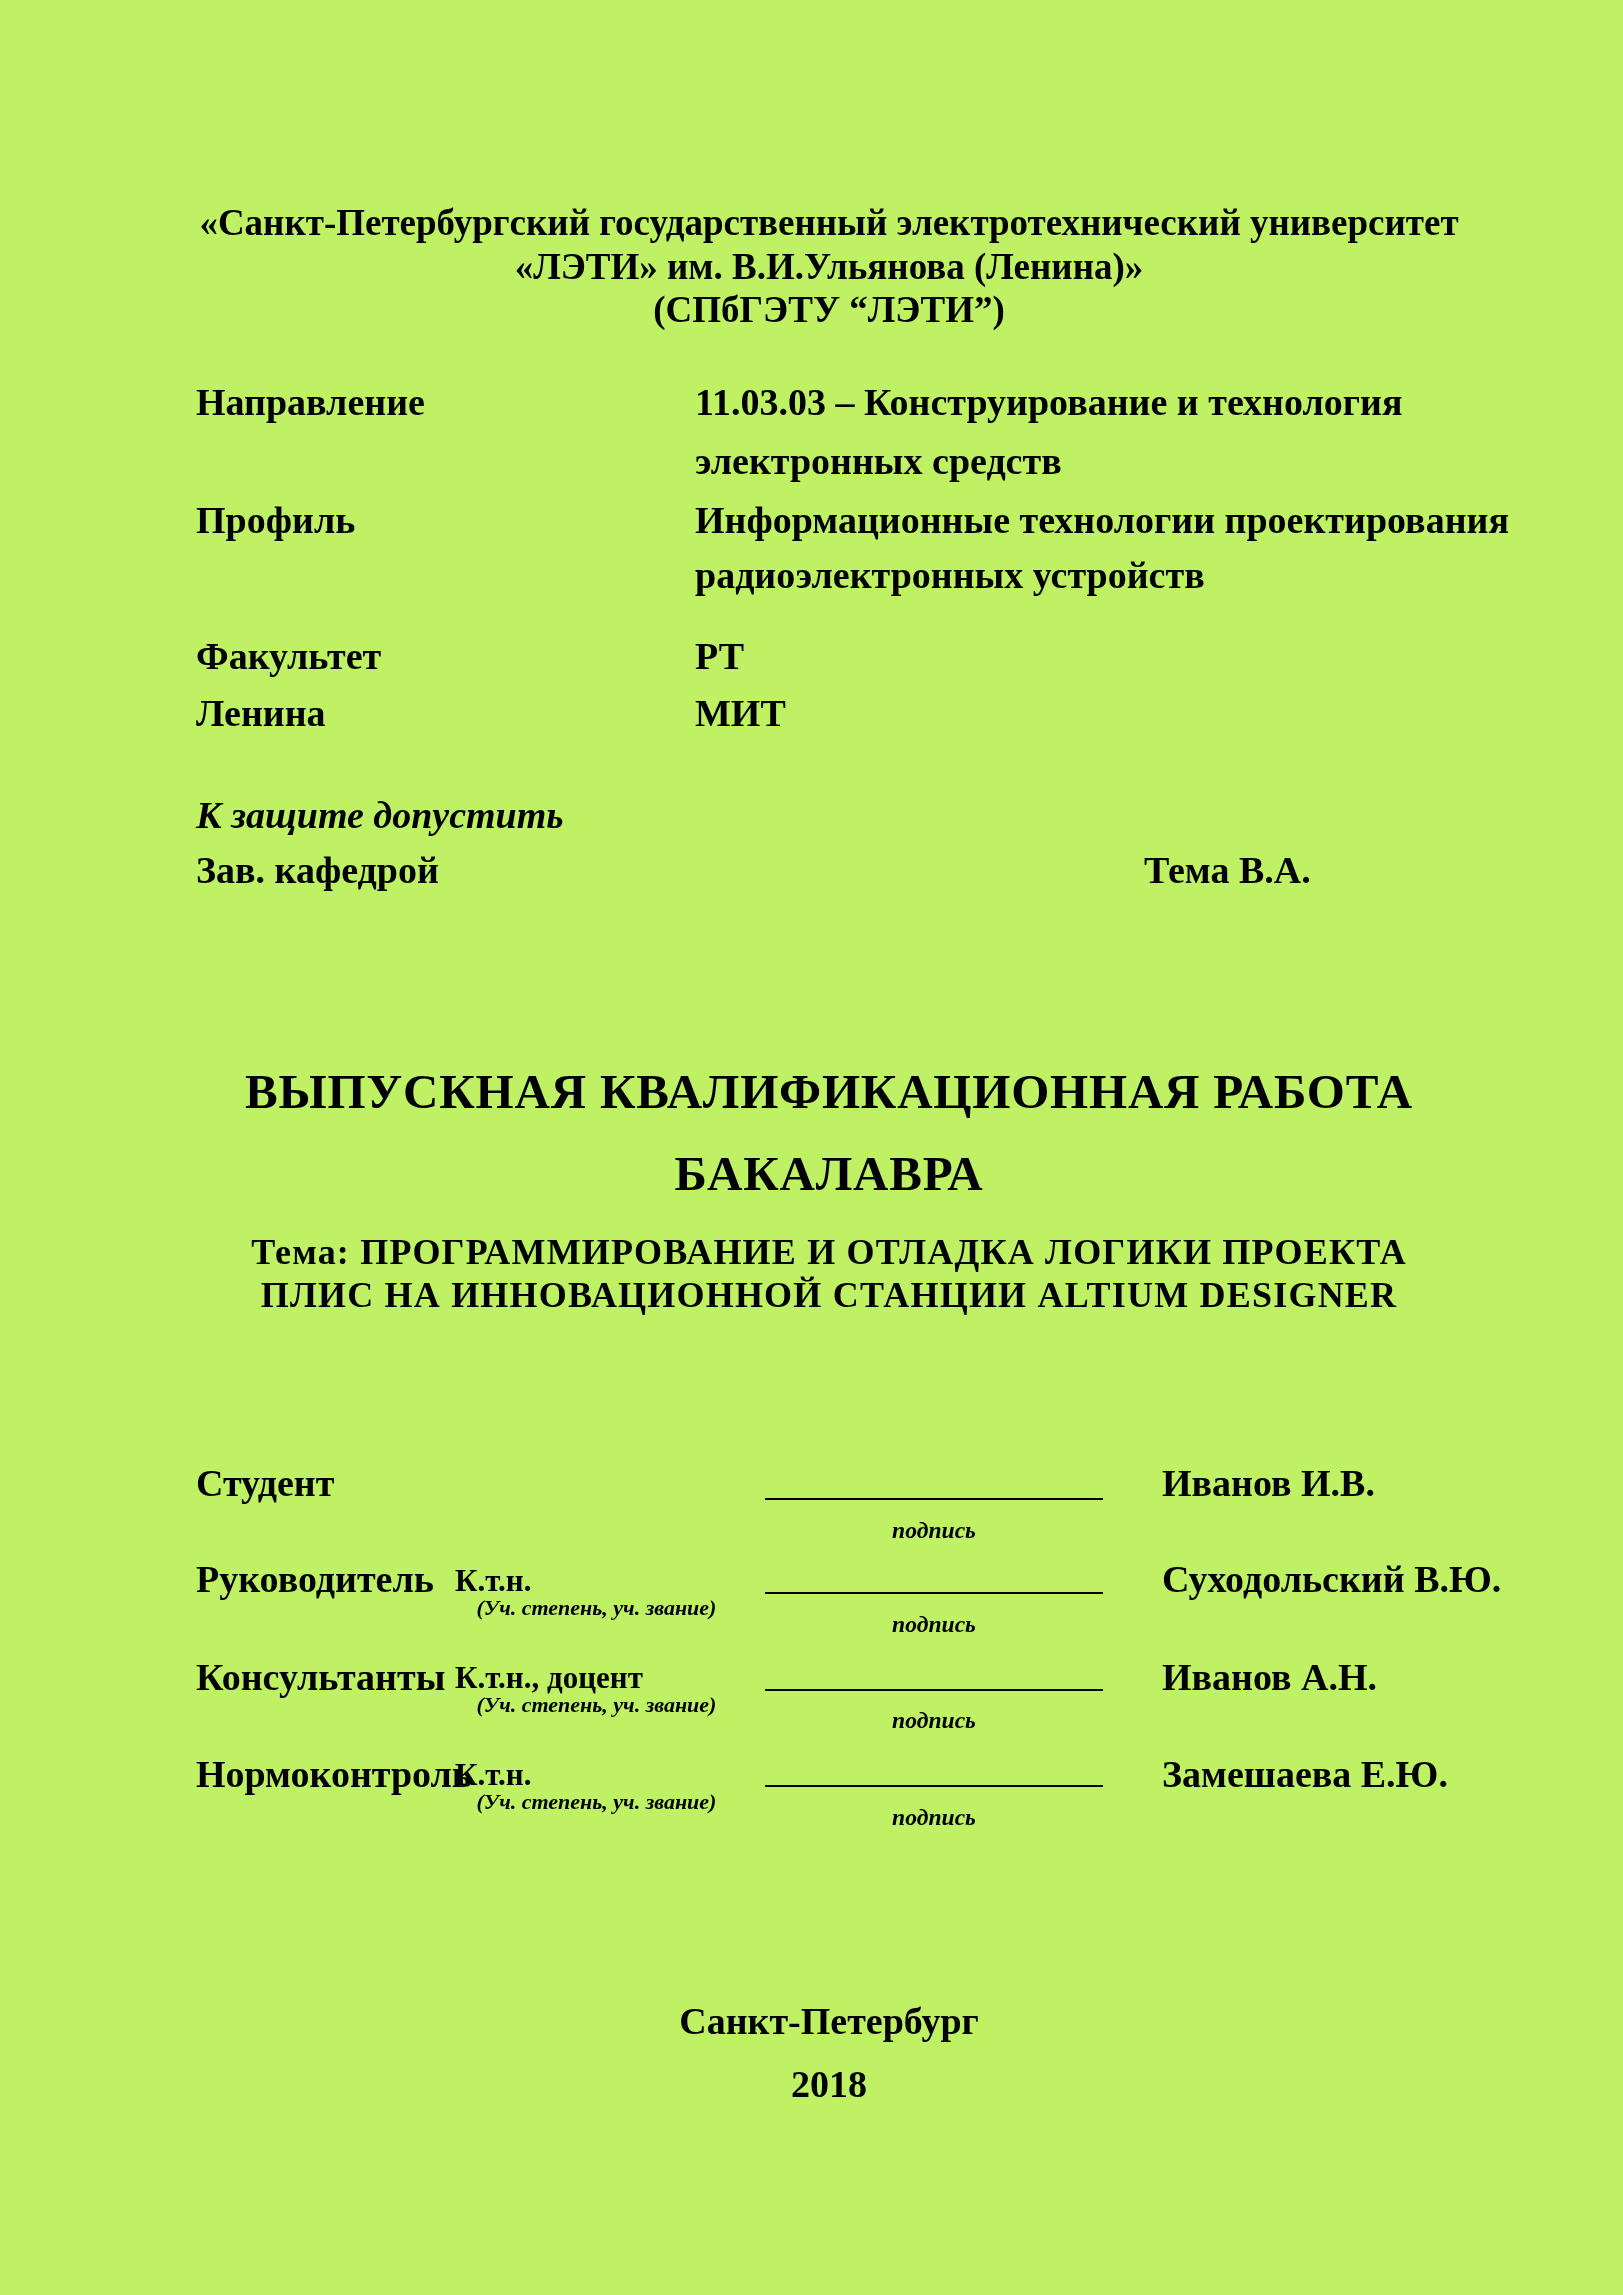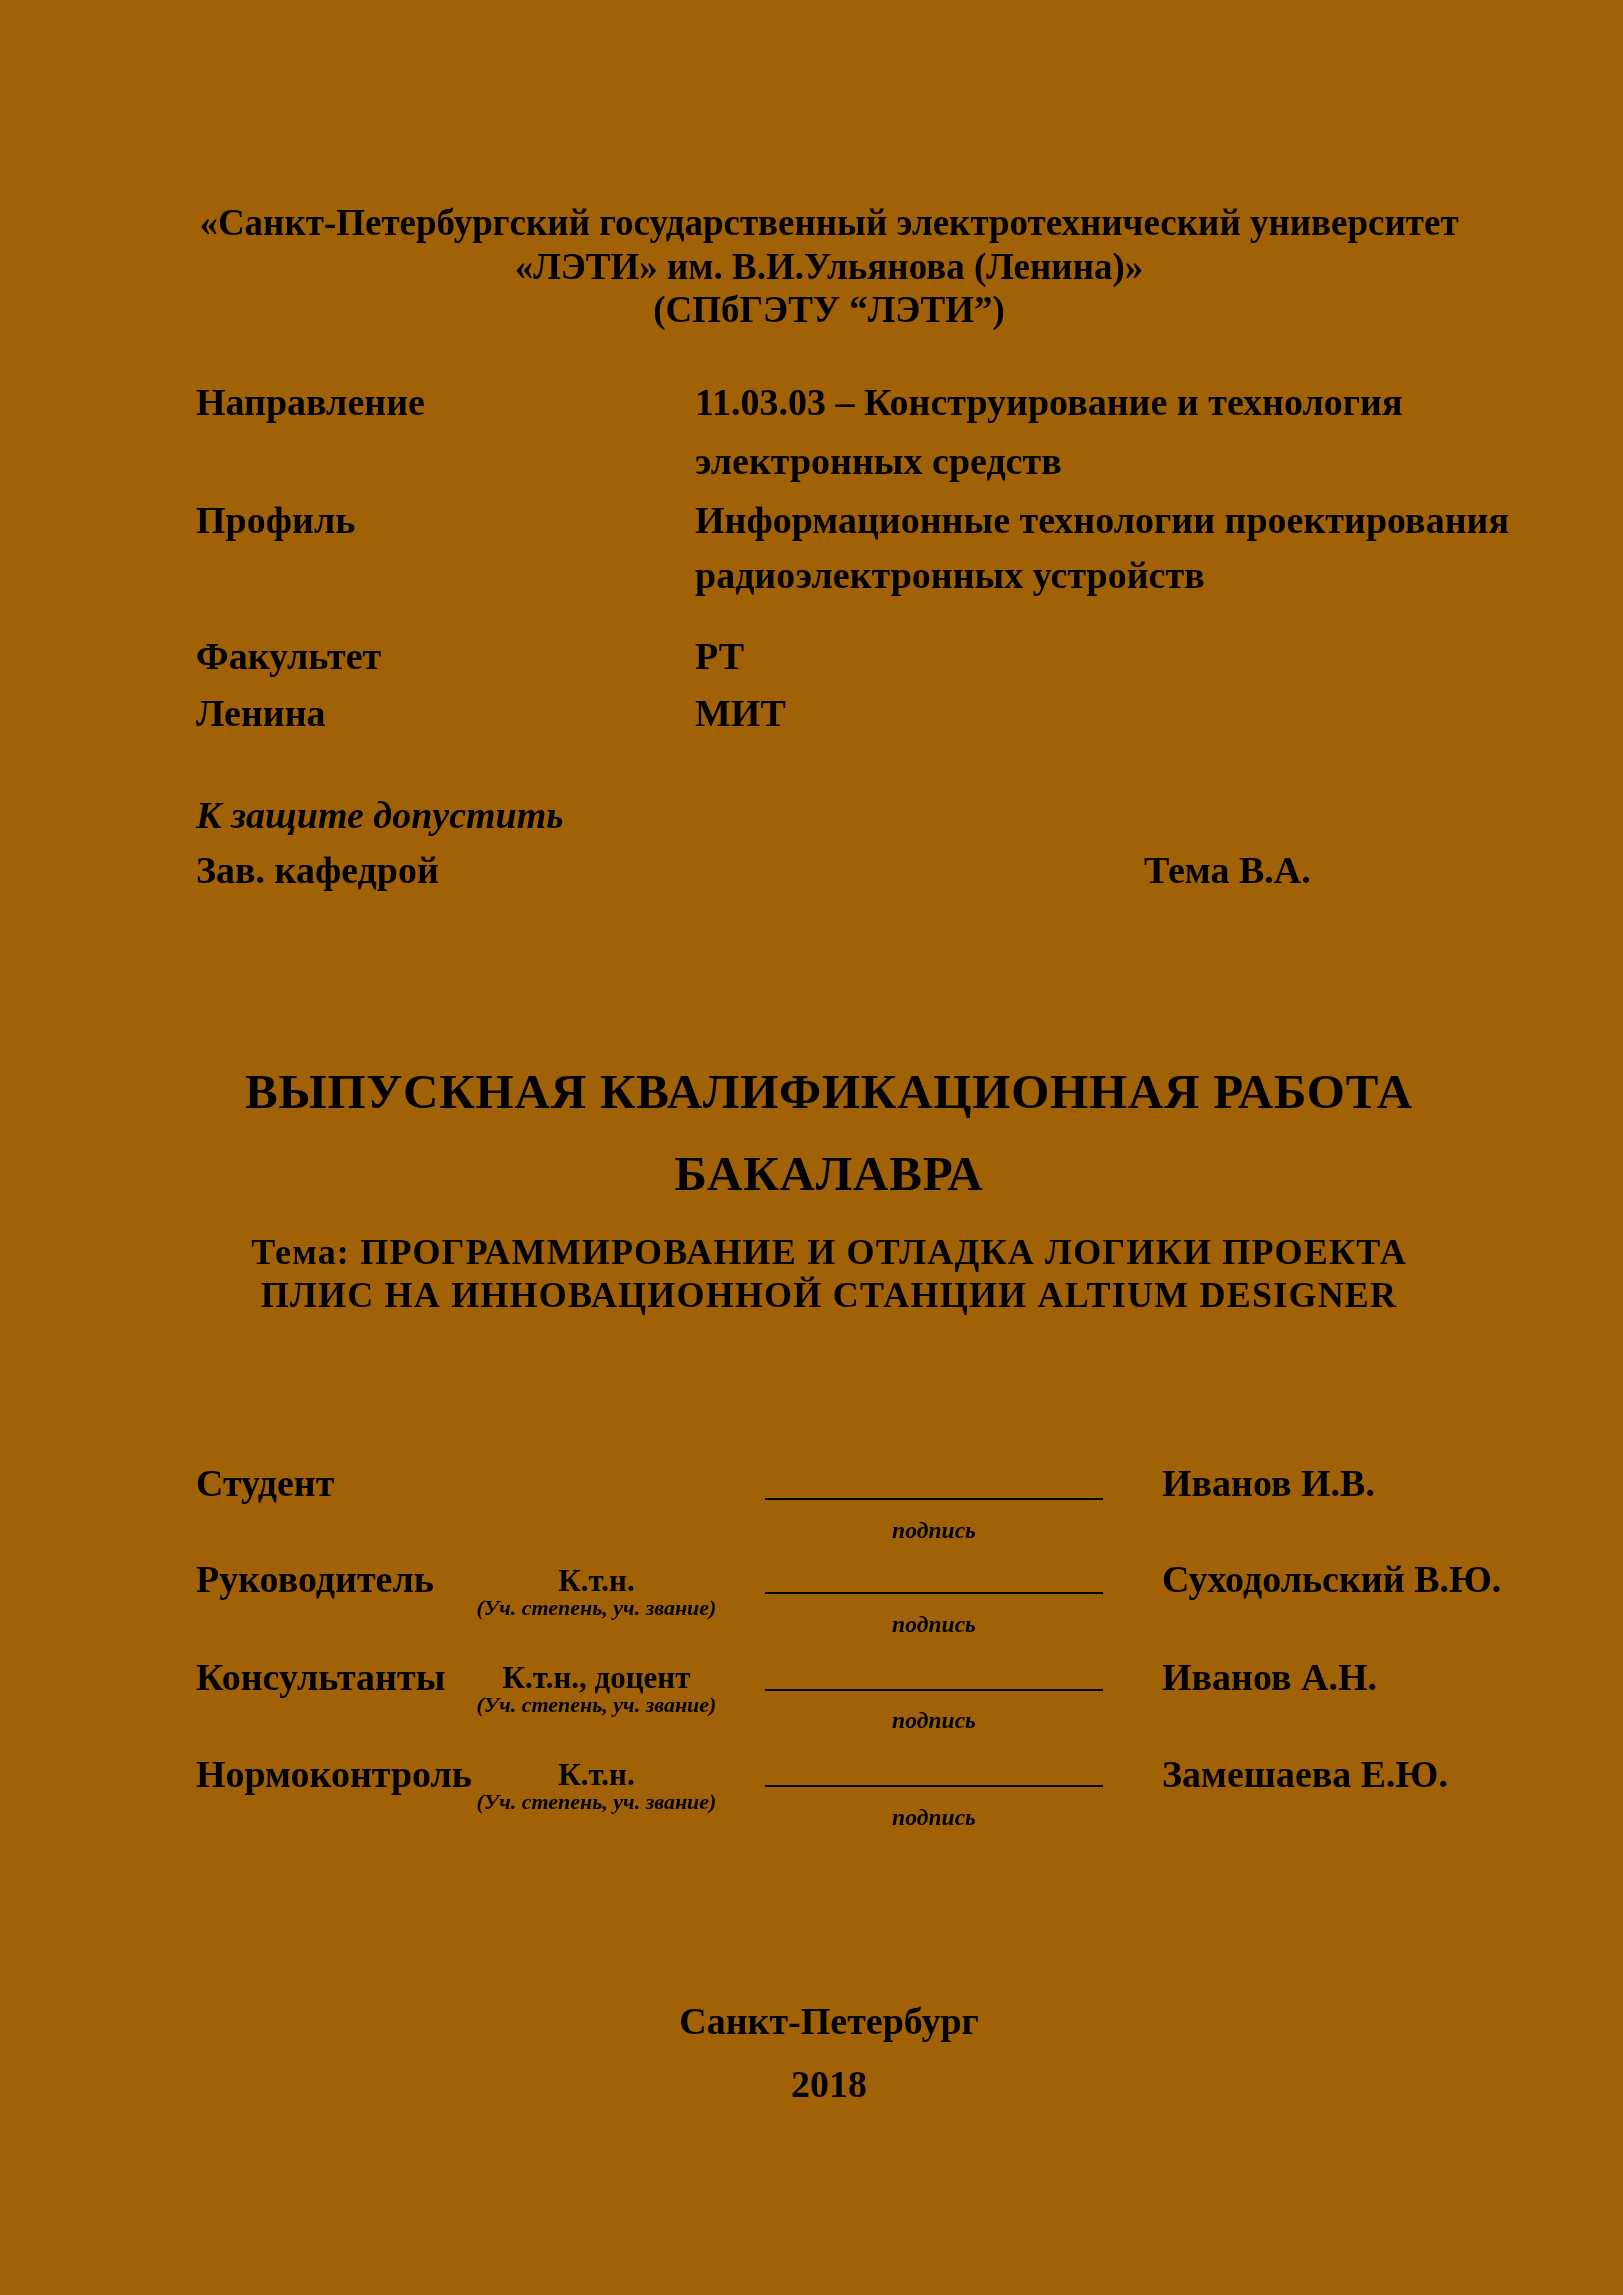--- a/index.html
+++ b/index.html
@@ -1,34 +1,34 @@
 <!DOCTYPE html>
 <html lang="ru" style="font-size:12.6px"><head>
 <meta charset="utf-8">
 <style>
   html,body{margin:0;padding:0;background:#8a8a8a;}
   .page{
     position:relative;
     width:1623px;height:2295px;
-    background:#a16207;
+    background:#bef264;
     font-family:"Liberation Serif","DejaVu Serif",serif;
     color:#000000;
     overflow:hidden;
   }
   .abs{position:absolute;line-height:1.3;white-space:nowrap;font-weight:bold;}
   .b{font-weight:bold;}
   .i{font-style:italic;}
   .base{font-size:38px;}
   .center{left:196px;width:1266px;text-align:center;}
   .hdr{font-size:37px;font-weight:bold;}
   .title{font-size:49px;letter-spacing:0.8px;margin-top:28px;}
   .topic{font-size:36px;font-weight:bold;letter-spacing:1.2px;}
   .label{left:196px;}
   .value{left:695px;}
-  .deg{left:455px;width:283px;text-align:center;font-size:31px;}
+  .deg{left:455px;width:283px;text-align:left;font-size:31px;}
   .degcap{left:455px;width:283px;text-align:center;font-size:22px;font-style:italic;}
   .sigline{left:765px;width:338px;height:2.4px;background:#000;}
   .sigcap{left:765px;width:338px;text-align:center;font-size:23.6px;font-style:italic;margin-top:12px;}
   .name{left:1162px;font-size:38px;text-align:center;}
 </style>
 </head>
 <body>
 
 <div class="page">
 

